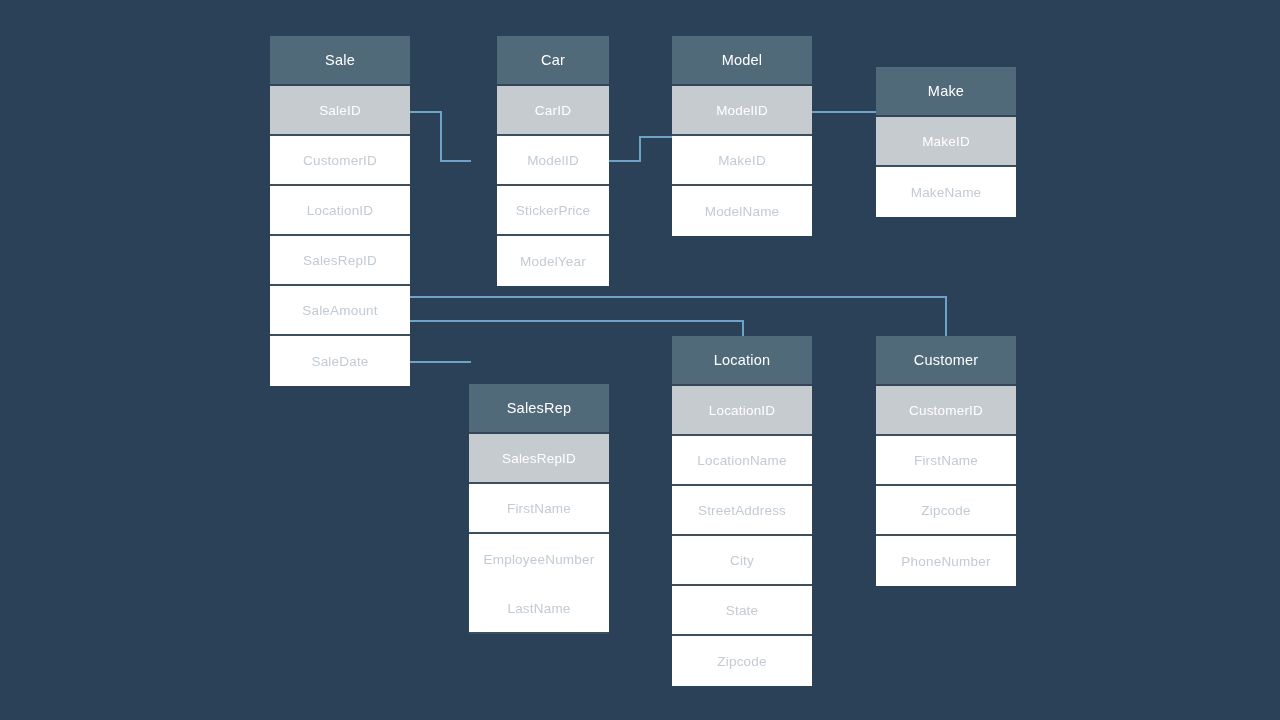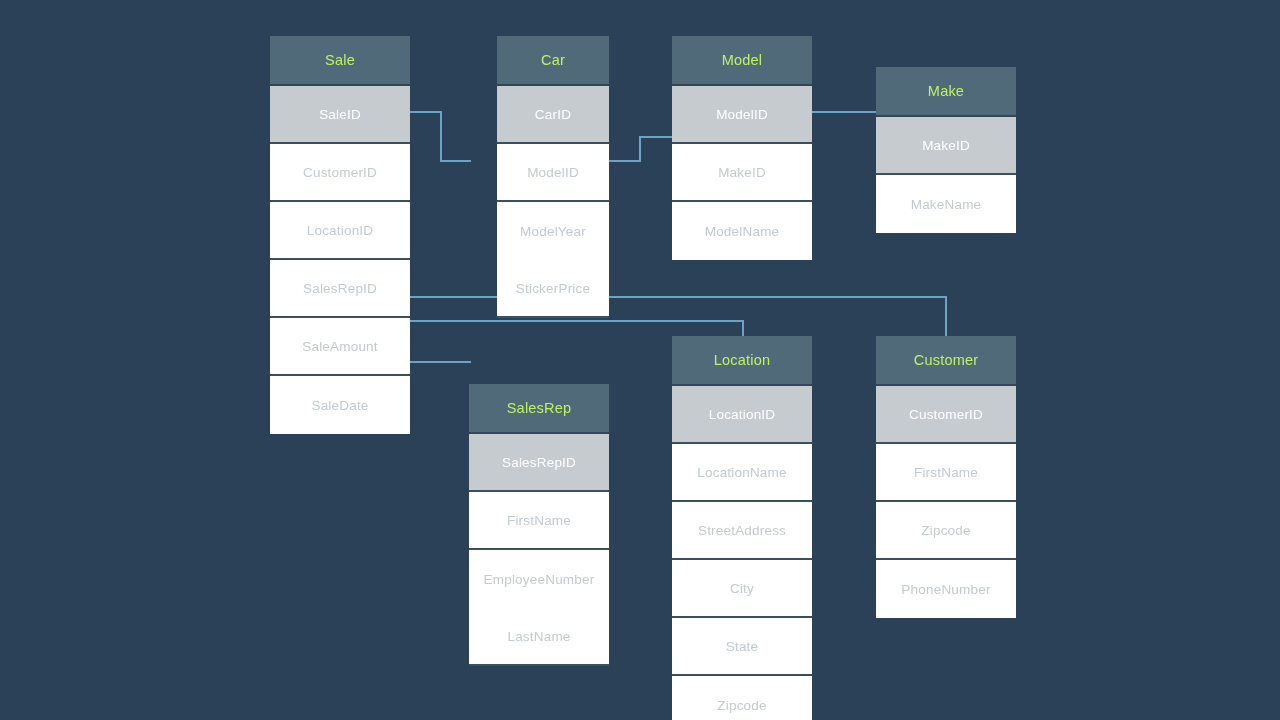--- a/index.html
+++ b/index.html
@@ -30,31 +30,31 @@
     pointer-events: none;
   }
   .entity-table {
     position: absolute;
     width: 140px;
     box-sizing: border-box;
   }
   .entity-header {
     height: 50px;
     background: #516a7a;
-    color: #bef264;
+    color: #ffffff;
     font-size: 14.5px;
     display: flex;
     align-items: center;
     justify-content: center;
     letter-spacing: 0.2px;
     box-sizing: border-box;
     border-bottom: 2px solid #33455a;
   }
   .entity-row {
-    height: 58px;
+    height: 50px;
     background: #ffffff;
     color: #c3cbd2;
     font-size: 13.5px;
     display: flex;
     align-items: center;
     justify-content: center;
     box-sizing: border-box;
     border-bottom: 2px solid #3c4f5f;
     letter-spacing: 0.2px;
     white-space: nowrap;
@@ -88,22 +88,22 @@
         <div class="entity-row">CustomerID</div>
         <div class="entity-row">LocationID</div>
         <div class="entity-row">SalesRepID</div>
         <div class="entity-row">SaleAmount</div>
         <div class="entity-row last">SaleDate</div>
       </div>
       <div class="entity-table" style="left: 469px; top: 36px; padding-left: 28px;">
         <div class="entity-header">Car</div>
         <div class="entity-row pk">CarID</div>
         <div class="entity-row">ModelID</div>
+        <div class="entity-row">StickerPrice</div>
         <div class="entity-row last">ModelYear</div>
-        <div class="entity-row">StickerPrice</div>
       </div>
       <div class="entity-table" style="left: 672px; top: 36px;">
         <div class="entity-header">Model</div>
         <div class="entity-row pk">ModelID</div>
         <div class="entity-row">MakeID</div>
         <div class="entity-row last">ModelName</div>
       </div>
       <div class="entity-table" style="left: 876px; top: 36px; margin-top: 31px;">
         <div class="entity-header">Make</div>
         <div class="entity-row pk">MakeID</div>

